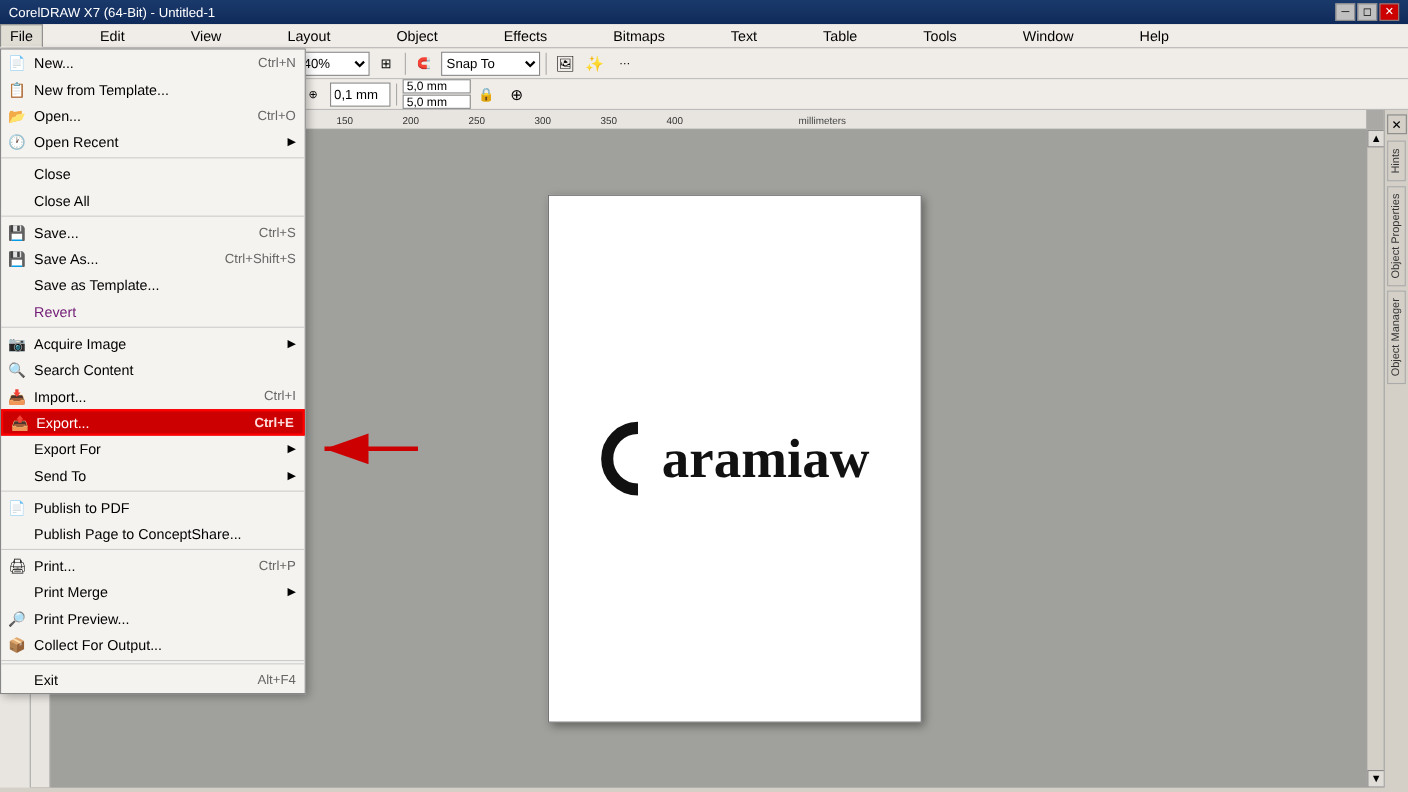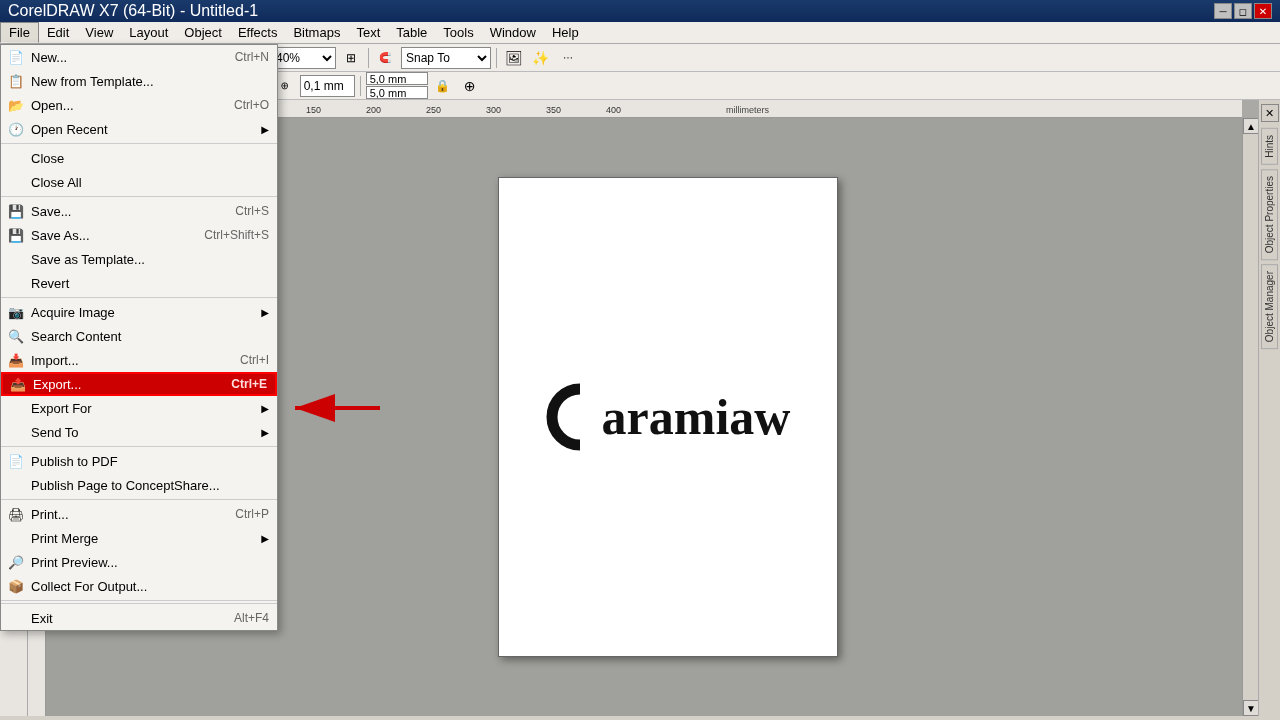--- a/index.html
+++ b/index.html
@@ -41,20 +41,21 @@
       color: #000;
     }
 
     
     .menu-bar {
       background: #f0ede8;
       height: 22px;
       display: flex;
       align-items: center;
       border-bottom: 1px solid #aaa;
+      gap: 44px;
     }
     .menu-item {
       padding: 2px 8px;
       cursor: pointer;
       font-size: 13px;
       height: 100%;
       display: flex;
       align-items: center;
     }
     .menu-item:hover, .menu-item.active {
@@ -245,39 +246,39 @@
       align-items: center;
       justify-content: center;
       font-size: 13px;
     }
     .menu-separator {
       height: 1px;
       background: #ccc;
       margin: 2px 0;
     }
     .menu-entry.disabled {
-      color: #000000;
+      color: #701a75;
       cursor: default;
     }
 
     .hints-panel {
       width: 22px;
       background: #d4d0c8;
       border-left: 1px solid #aaa;
       display: flex;
       flex-direction: column;
       align-items: center;
       padding-top: 4px;
     }
   </style>
 </head>
 <body>
 
 <div class="title-bar">
-  <div style="font-size:16px;">CorelDRAW X7 (64-Bit) - Untitled-1</div>
+  <div style="font-size:12px;">CorelDRAW X7 (64-Bit) - Untitled-1</div>
   <div class="title-bar-controls">
     <div class="title-bar-btn">─</div>
     <div class="title-bar-btn">◻</div>
     <div class="title-bar-btn" style="background:#c00;color:white;">✕</div>
   </div>
 </div>
 
 <div class="menu-bar">
   <div class="menu-item active" style="background:#e0ddd5;border:1px solid #888;border-bottom:1px solid #f0ede8;">File</div>
   <div class="menu-item">Edit</div>

